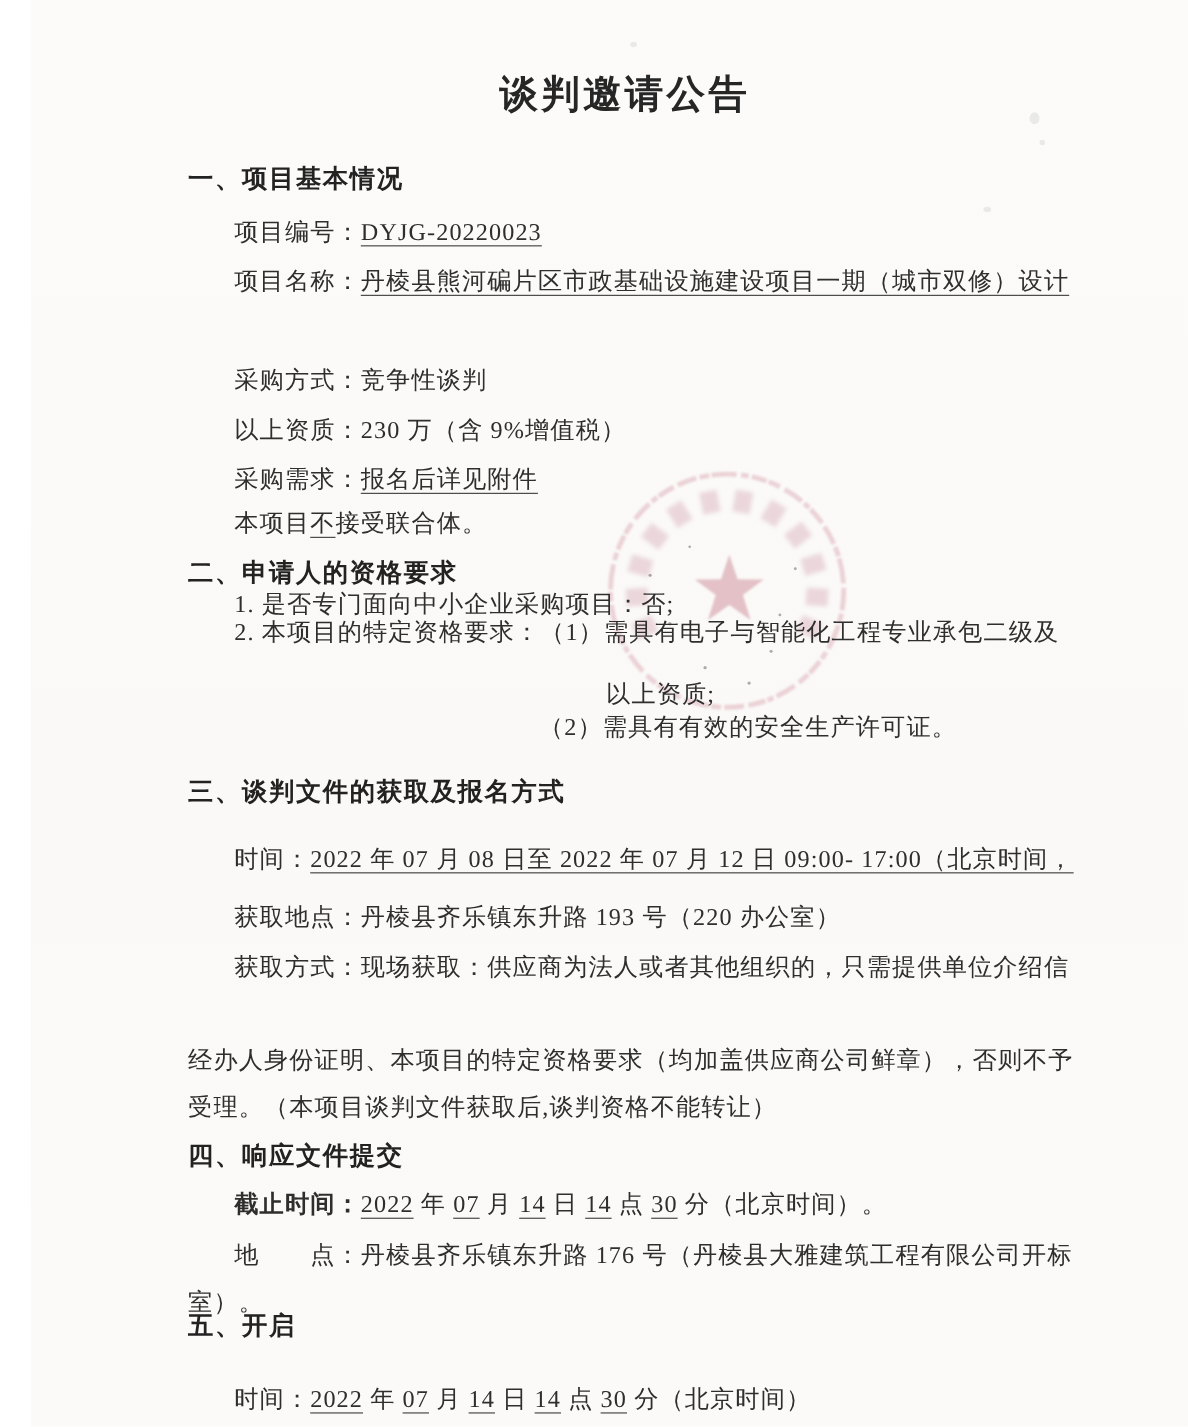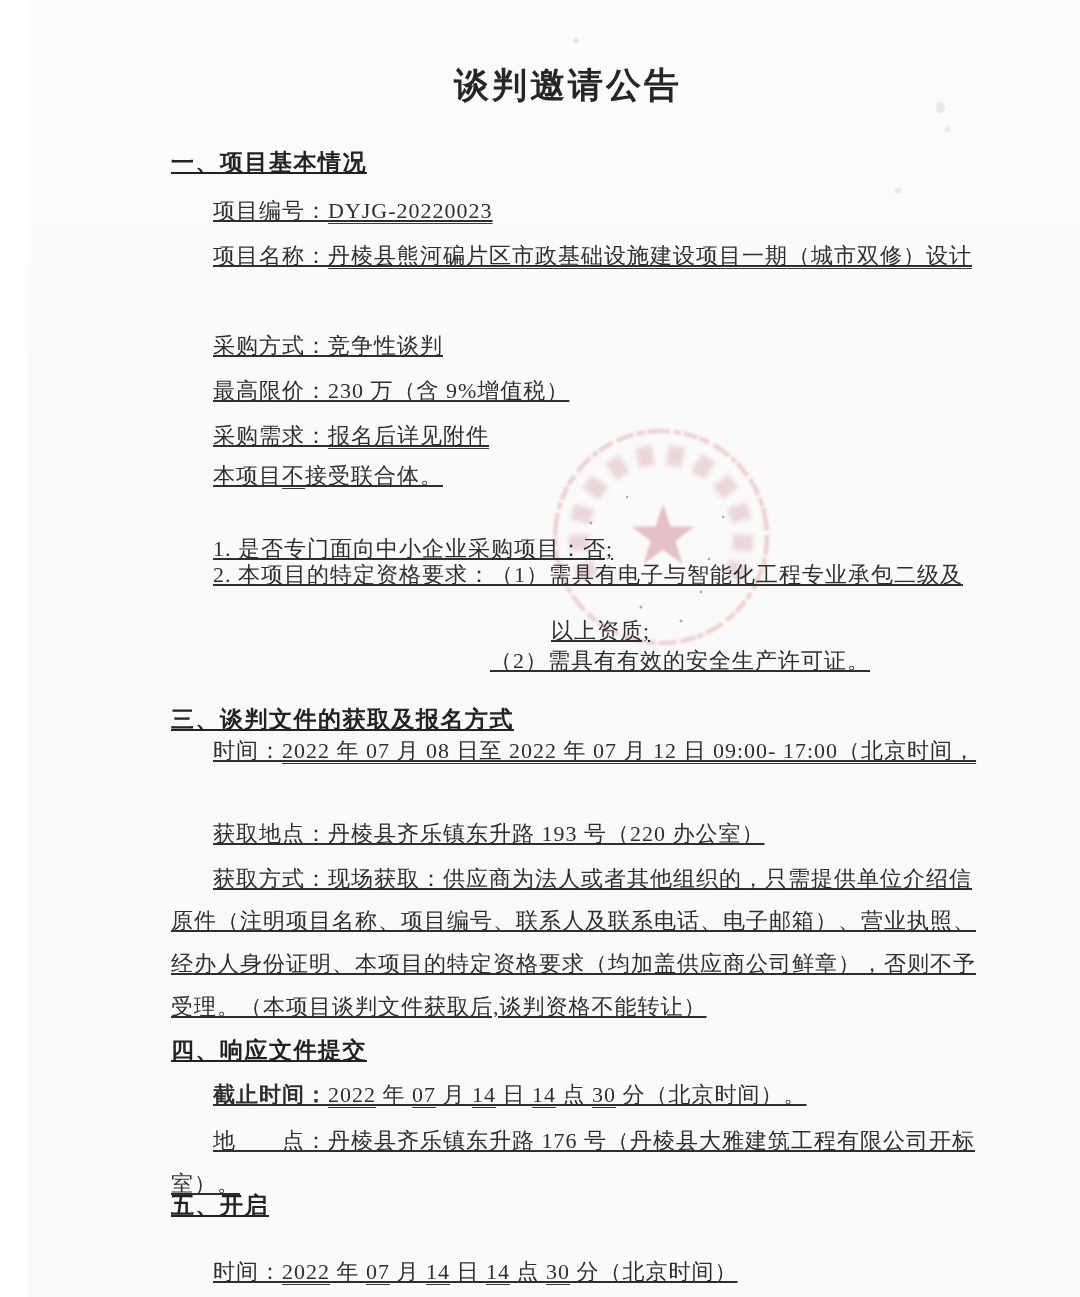--- a/index.html
+++ b/index.html
@@ -24,21 +24,20 @@
     color: #262626;
   }
   .line {
     position: absolute;
     left: 143px;
     font-size: 22px;
     line-height: 30px;
     letter-spacing: 1px;
     white-space: nowrap;
     color: #2e2e2e;
-    text-decoration: underline;
   }
   .ind { left: 185px; }
   .heading {
     font-weight: bold;
     font-size: 23px;
     color: #222222;
     letter-spacing: 1.5px;
   }
   .bold { font-weight: bold; }
   .u {
@@ -112,41 +111,41 @@
 
   <div class="line heading" style="top:148px">一、项目基本情况</div>
 
   <div class="line ind" style="top:196px"><span>项目编号：</span><span class="u">DYJG-20220023</span></div>
 
   <div class="line ind" style="top:241px"><span>项目名称：</span><span class="u">丹棱县熊河碥片区市政基础设施建设项目一期（城市双修）设计</span></div>
 
 
   <div class="line ind" style="top:331px"><span>采购方式：</span><span>竞争性谈判</span></div>
 
-  <div class="line ind" style="top:376px"><span>最高限价：</span><span>230 万（含 9%增值税）</span></div>
+  <div class="line ind" style="top:376px"><span>以上资质：</span><span>230 万（含 9%增值税）</span></div>
 
   <div class="line ind" style="top:421px"><span>采购需求：</span><span class="u">报名后详见附件</span></div>
 
   <div class="line ind" style="top:461px"><span>本项目</span><span class="u">不</span><span>接受联合体。</span></div>
 
+  <div class="line heading" style="top:506px">二、申请人的资格要求</div>
 
   <div class="line ind" style="top:534px">1. 是否专门面向中小企业采购项目：否;</div>
   <div class="line ind" style="top:560px">2. 本项目的特定资格要求：（1）需具有电子与智能化工程专业承包二级及</div>
   <div class="line" style="top:616px; left:523px">以上资质;</div>
   <div class="line" style="top:646px; left:462px">（2）需具有有效的安全生产许可证。</div>
 
   <div class="line heading" style="top:705px">三、谈判文件的获取及报名方式</div>
 
-  <div class="line ind" style="top:736px"><span>时间：</span><span class="u">2022 年 07 月 08 日至 2022 年 07 月 12 日 09:00- 17:00（北京时间，</span></div>
+  <div class="line ind" style="top:766px"><span>时间：</span><span class="u">2022 年 07 月 08 日至 2022 年 07 月 12 日 09:00- 17:00（北京时间，</span></div>
 
 
   <div class="line ind" style="top:819px"><span>获取地点：</span><span>丹棱县齐乐镇东升路 193 号（220 办公室）</span></div>
 
   <div class="line ind" style="top:864px">获取方式：现场获取：供应商为法人或者其他组织的，只需提供单位介绍信</div>
-  <div class="line" style="top:906px">原件（注明项目名称、项目编号、联系人及联系电话、电子邮箱）、营业执照、</div>
   <div class="line" style="top:949px">经办人身份证明、本项目的特定资格要求（均加盖供应商公司鲜章），否则不予</div>
   <div class="line" style="top:992px">受理。（本项目谈判文件获取后,谈判资格不能转让）</div>
 
   <div class="line heading" style="top:1036px">四、响应文件提交</div>
 
   <div class="line ind" style="top:1080px"><span class="bold">截止时间：</span><span class="u">2022</span><span> 年 </span><span class="u">07</span><span> 月 </span><span class="u">14</span><span> 日 </span><span class="u">14</span><span> 点 </span><span class="u">30</span><span> 分（北京时间）。</span></div>
 
   <div class="line ind" style="top:1126px"><span>地　　点：</span><span>丹棱县齐乐镇东升路 176 号（丹棱县大雅建筑工程有限公司开标</span></div>
 
   <div class="line" style="top:1169px">室）。</div>

